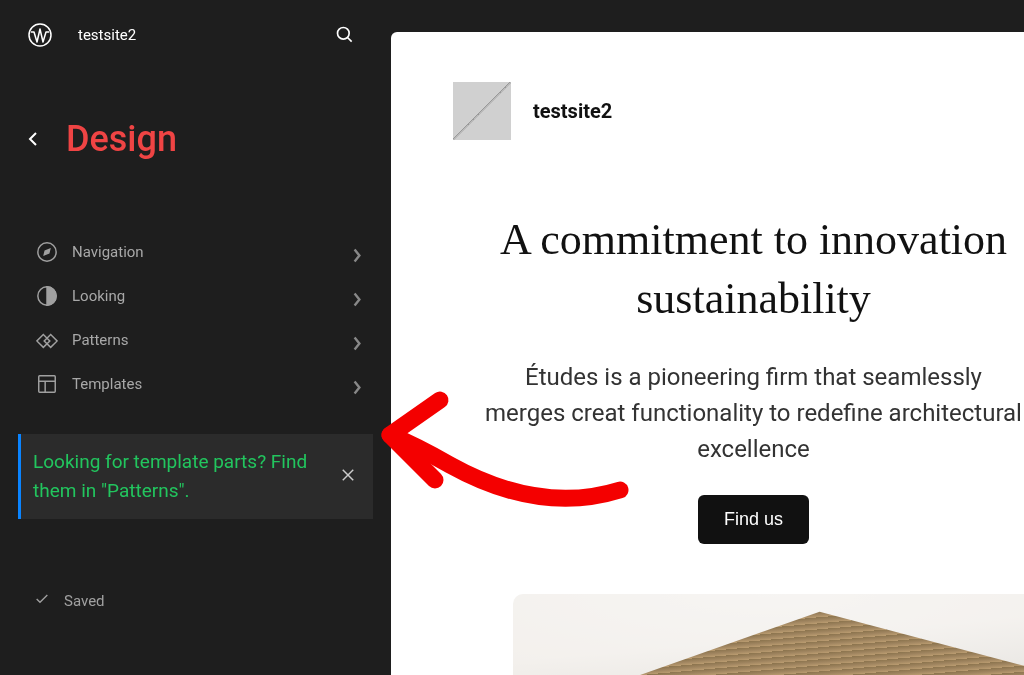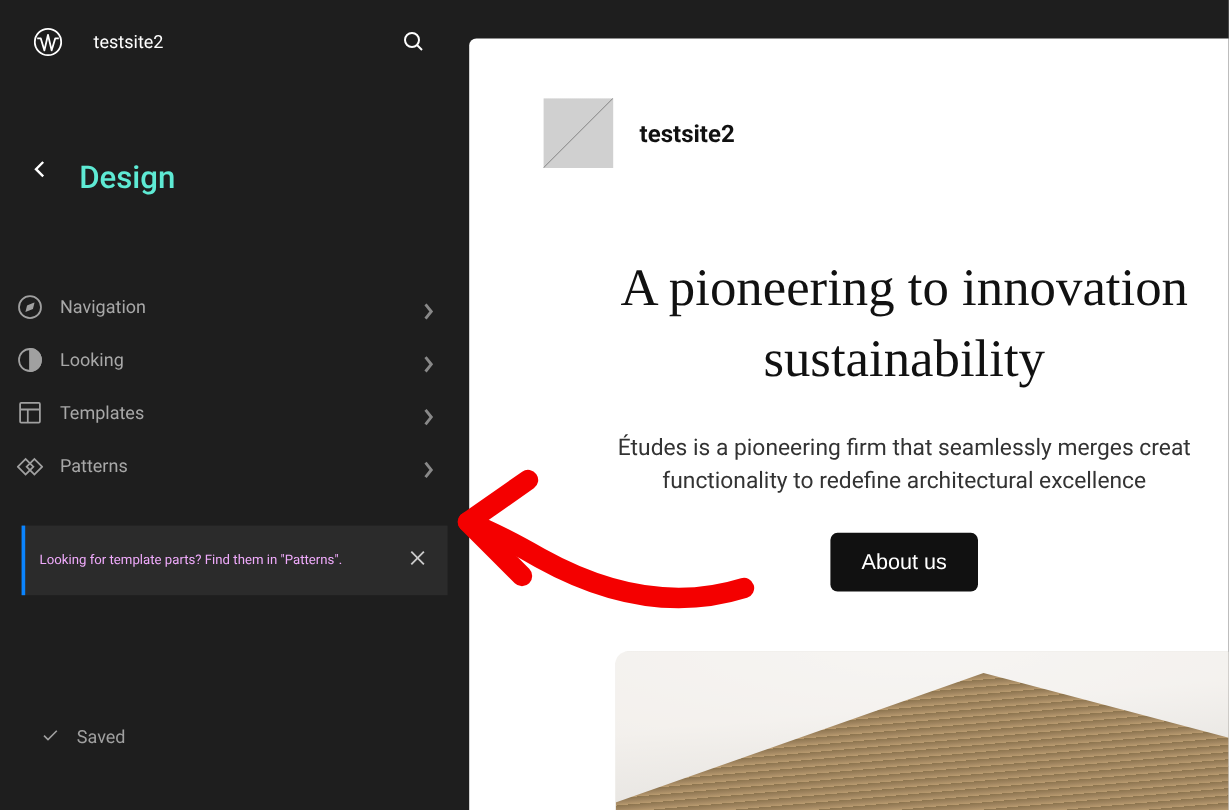--- a/index.html
+++ b/index.html
@@ -35,25 +35,25 @@
     .wp-logo { width: 24px; height: 24px; }
     .site-name { font-size: 15px; color: #fff; }
     .search-btn { width: 36px; height: 36px; display: flex; align-items: center; justify-content: center; cursor: pointer; }
 
     
     .section-header {
       padding: 48px 28px 18px 28px;
     }
     .section-title-row { display: flex; align-items: center; gap: 24px; margin-bottom: 28px; }
     .back-btn { width: 14px; height: 14px; display: flex; align-items: center; cursor: pointer; }
-    .section-title { font-size: 26px; font-weight: 500; color: #5eead4; margin-top: 16px; }
+    .section-title { font-size: 36px; font-weight: 500; color: #ef4444; }
     .section-desc { font-size: 14.5px; line-height: 1.5; color: #bfbfbf; }
 
     
-    .menu { padding: 24px 18px 0 4px; }
+    .menu { padding: 24px 18px 0 26px; }
     .menu-item {
       display: flex;
       align-items: center;
       justify-content: space-between;
       height: 44px;
       padding: 0 10px;
       cursor: pointer;
       border-radius: 2px;
       color: #a8a8a8;
     }
@@ -66,28 +66,29 @@
     .notice {
       margin: 28px 18px 0 18px;
       background: #2b2b2b;
       border-left: 3px solid #0a84ff;
       padding: 14px 12px;
       display: flex;
       justify-content: space-between;
       align-items: center;
       gap: 12px;
     }
-    .notice-text { font-size: 11px; line-height: 1.5; color: #f0abfc; }
+    .notice-text { font-size: 19px; line-height: 1.5; color: #22c55e; }
     .notice-close { cursor: pointer; padding: 4px; }
 
     
     .saved-row {
       margin-top: auto;
-      padding: 18px 34px 50px 34px;
-      display: flex;
+      padding: 18px 34px 64px 34px;
+      display: flex;
+      align-items: center;
       gap: 14px;
       color: #a0a0a0;
       font-size: 15px;
     }
 
     
     .preview-wrap {
       flex: 1;
       padding: 32px 0 0 0;
     }
@@ -108,21 +109,21 @@
     }
     .logo-placeholder:after {
       content: '';
       position: absolute;
       inset: 0;
       background: linear-gradient(to bottom right, transparent 49%, #999 49%, #999 50%, transparent 50%);
     }
     .preview-sitename { font-size: 20px; font-weight: 700; color: #111; }
     .hero { text-align: center; padding: 0 0 0 30px; }
     .hero-title { font-family: Georgia, 'Times New Roman', serif; font-size: 44px; line-height: 1.35; color: #111; margin-bottom: 30px; font-weight: 400;}
-    .hero-sub { font-size: 19px; line-height: 1.5; color: #333; margin-bottom: 28px; }
+    .hero-sub { font-size: 24px; line-height: 1.5; color: #333; margin-bottom: 28px; }
     .cta {
       background: #111;
       color: #fff;
       padding: 14px 26px;
       font-size: 18px;
       font-weight: 500;
       border: none;
       border-radius: 6px;
       cursor: pointer;
       display: inline-block;
@@ -221,41 +222,41 @@
       <span class="chevron"><svg viewBox="0 0 10 16" fill="none" stroke="#888" stroke-width="2">
             <path d="M3 3 L7 8 L3 13"></path>
           </svg></span>
     </div>
 
 
     <div class="menu-item">
       <div class="menu-left">
         <span class="menu-icon">
             <svg viewBox="0 0 24 24" fill="none" stroke="#a0a0a0" stroke-width="1.6">
+              <rect x="3" y="8" width="10" height="10" transform="rotate(-45 8 13)"></rect>
+              <rect x="11" y="8" width="10" height="10" transform="rotate(-45 16 13)"></rect>
+            </svg>
+          </span>
+        <span class="menu-label">Patterns</span>
+      </div>
+      <span class="chevron"><svg viewBox="0 0 10 16" fill="none" stroke="#888" stroke-width="2">
+            <path d="M3 3 L7 8 L3 13"></path>
+          </svg></span>
+    </div>
+
+    <div class="menu-item">
+      <div class="menu-left">
+        <span class="menu-icon">
+            <svg viewBox="0 0 24 24" fill="none" stroke="#a0a0a0" stroke-width="1.6">
               <rect x="3" y="3" width="18" height="18" rx="1"></rect>
               <line x1="3" y1="9" x2="21" y2="9"></line>
               <line x1="10" y1="9" x2="10" y2="21"></line>
             </svg>
           </span>
         <span class="menu-label">Templates</span>
-      </div>
-      <span class="chevron"><svg viewBox="0 0 10 16" fill="none" stroke="#888" stroke-width="2">
-            <path d="M3 3 L7 8 L3 13"></path>
-          </svg></span>
-    </div>
-
-    <div class="menu-item">
-      <div class="menu-left">
-        <span class="menu-icon">
-            <svg viewBox="0 0 24 24" fill="none" stroke="#a0a0a0" stroke-width="1.6">
-              <rect x="3" y="8" width="10" height="10" transform="rotate(-45 8 13)"></rect>
-              <rect x="11" y="8" width="10" height="10" transform="rotate(-45 16 13)"></rect>
-            </svg>
-          </span>
-        <span class="menu-label">Patterns</span>
       </div>
       <span class="chevron"><svg viewBox="0 0 10 16" fill="none" stroke="#888" stroke-width="2">
             <path d="M3 3 L7 8 L3 13"></path>
           </svg></span>
     </div>
   </div>
 
   <div class="notice">
     <span class="notice-text">Looking for template parts? Find them in "Patterns".</span>
     <span class="notice-close">
@@ -274,23 +275,23 @@
   </div>
 </div>
 
 <div class="preview-wrap">
   <div class="preview">
     <div class="preview-header">
       <div class="logo-placeholder"></div>
       <span class="preview-sitename">testsite2</span>
     </div>
     <div class="hero">
-      <h2 class="hero-title">A pioneering to innovation sustainability</h2>
+      <h2 class="hero-title">A commitment to innovation sustainability</h2>
       <p class="hero-sub">Études is a pioneering firm that seamlessly merges creat functionality to redefine architectural excellence</p>
-      <button class="cta">About us</button>
+      <button class="cta">Find us</button>
       <div class="hero-img">
         <div class="hero-img-roof"></div>
       </div>
     </div>
   </div>
 </div>
 
 <svg class="arrow-overlay" width="320" height="170" viewBox="0 0 320 170">
   <path d="M 280 120 Q 200 145 110 95 Q 75 75 50 65" fill="none" stroke="#f40000" stroke-width="17" stroke-linecap="round"></path>
   <path d="M 50 65 L 100 30 M 50 65 L 95 110" fill="none" stroke="#f40000" stroke-width="17" stroke-linecap="round"></path>

